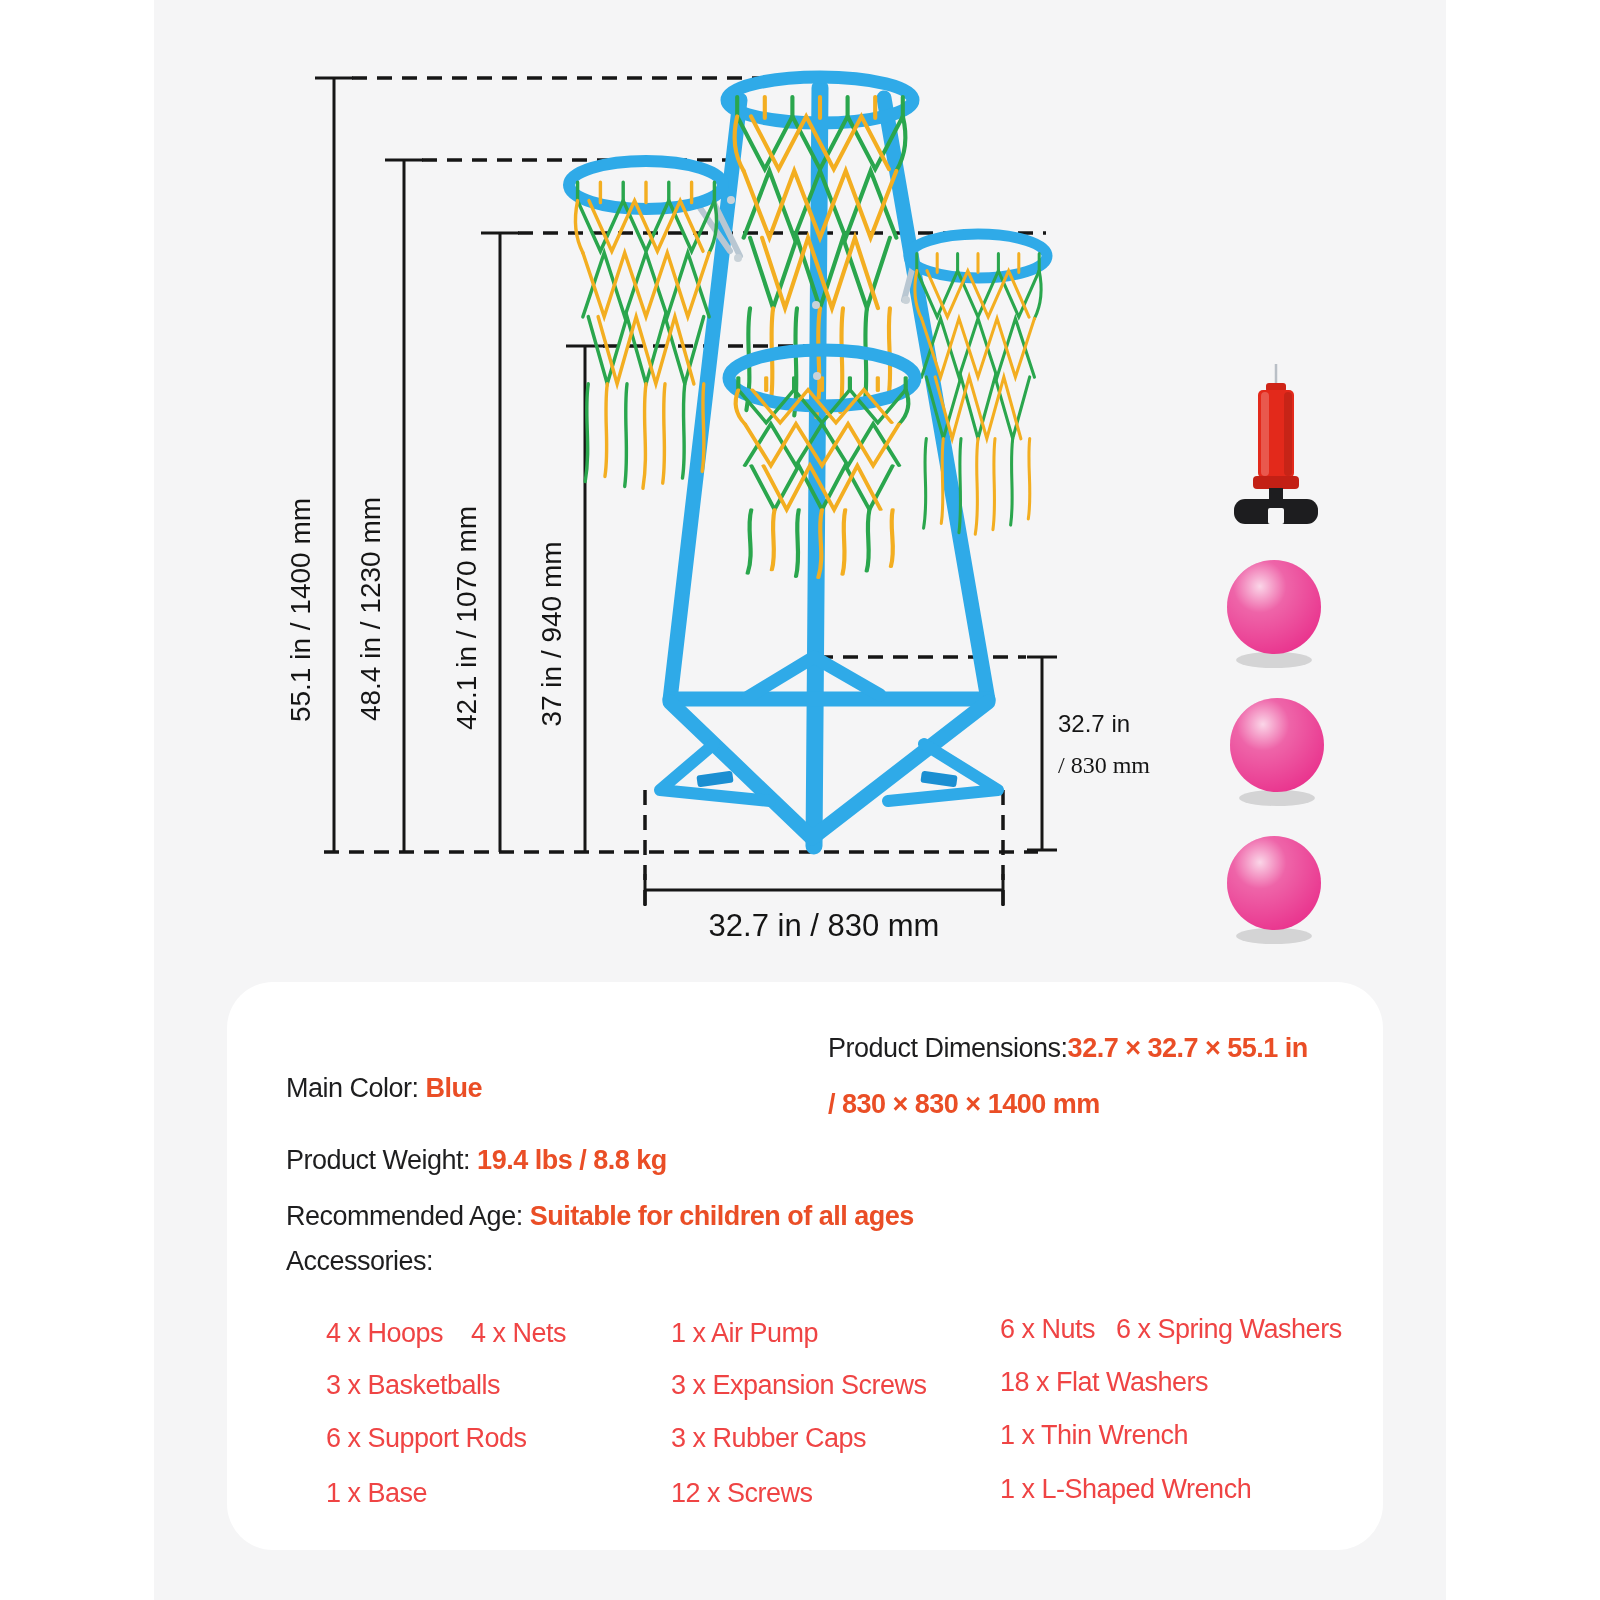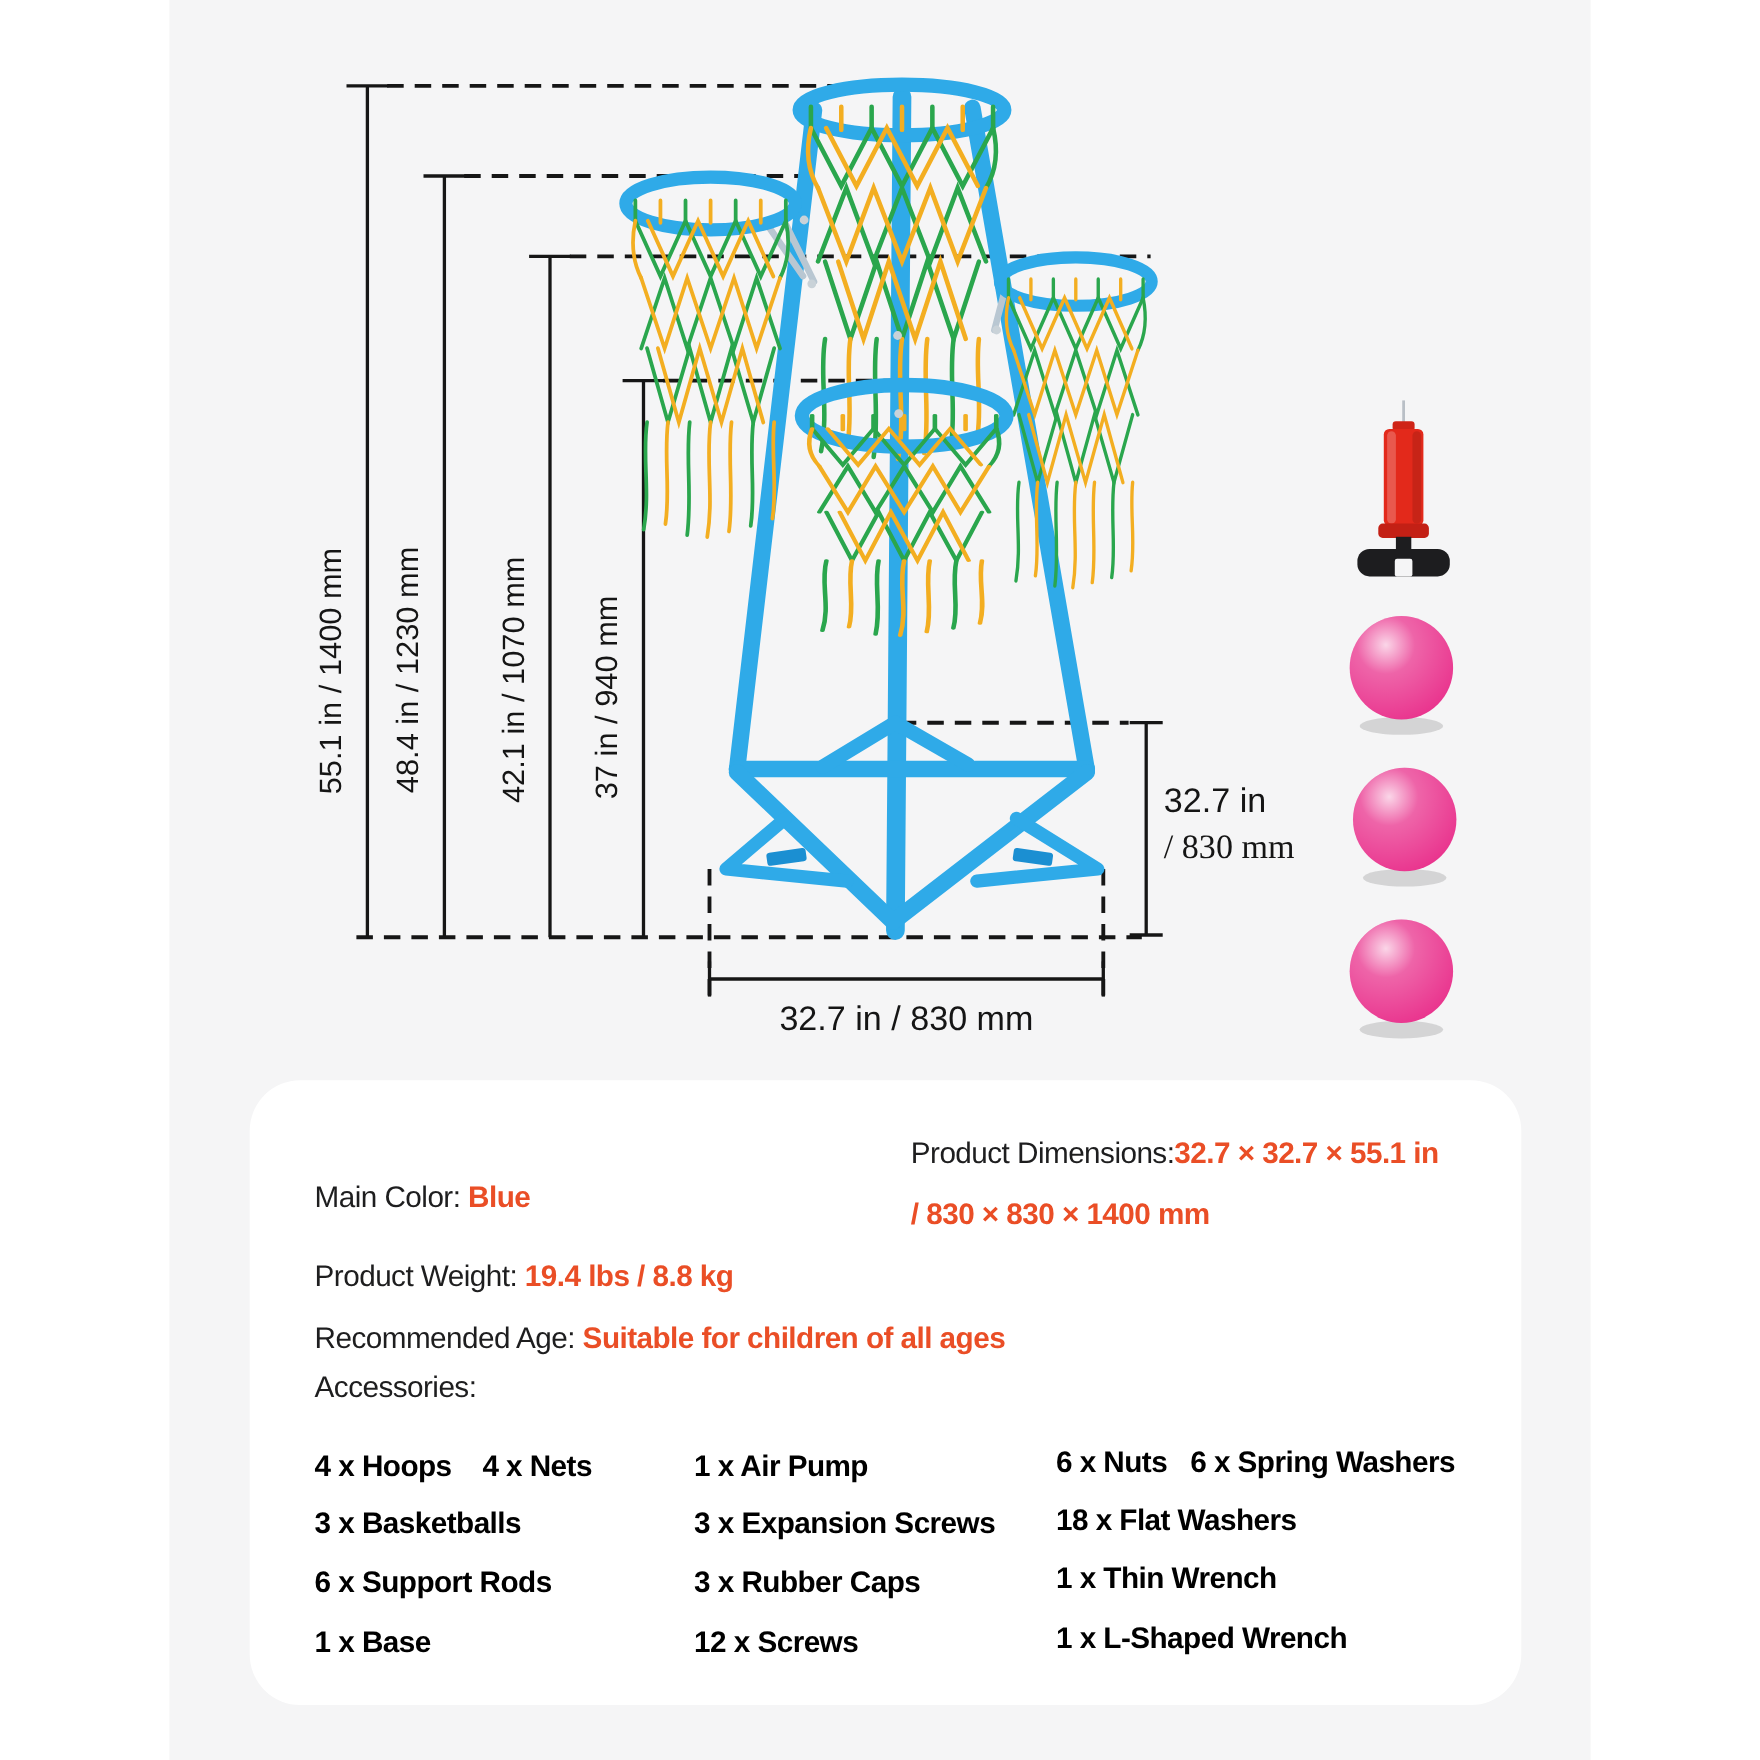--- a/index.html
+++ b/index.html
@@ -2,26 +2,26 @@
 <html><head>
 <meta charset="utf-8">
 <style>
   html,body{margin:0;padding:0;}
   body{width:1600px;height:1600px;position:relative;background:#ffffff;
        font-family:"Liberation Sans",sans-serif;overflow:hidden;}
   .panel{position:absolute;left:154px;top:0;width:1292px;height:1600px;background:#F5F5F6;}
   svg.canvas{position:absolute;left:0;top:0;}
   .lbl{position:absolute;color:#151515;white-space:nowrap;}
   .vlabel{font-size:28px;letter-spacing:0;transform:translate(-50%,-50%) rotate(-90deg);}
-  .sidelabel{font-size:31px;}
+  .sidelabel{font-size:24px;}
   .blabel{font-size:31px;transform:translateX(-50%);}
   .card{position:absolute;left:227px;top:982px;width:1156px;height:568px;background:#ffffff;border-radius:46px;}
   .row{position:absolute;font-size:27px;letter-spacing:-0.5px;color:#1E1E1F;white-space:nowrap;line-height:34px;}
   .val{color:#EA4E26;font-weight:700;}
-  .acc{color:#000000;font-weight:700;}
+  .acc{color:#ef4444;font-weight:400;margin-left:40px;}
 </style>
 </head>
 <body>
 
 <div class="panel"></div>
 
 <svg class="canvas" width="1600" height="1600" viewBox="0 0 1600 1600">
   <defs>
     <radialGradient id="ballHL" cx="0.35" cy="0.28" r="0.8">
       <stop offset="0" stop-color="#ffffff" stop-opacity="0.8"></stop>

